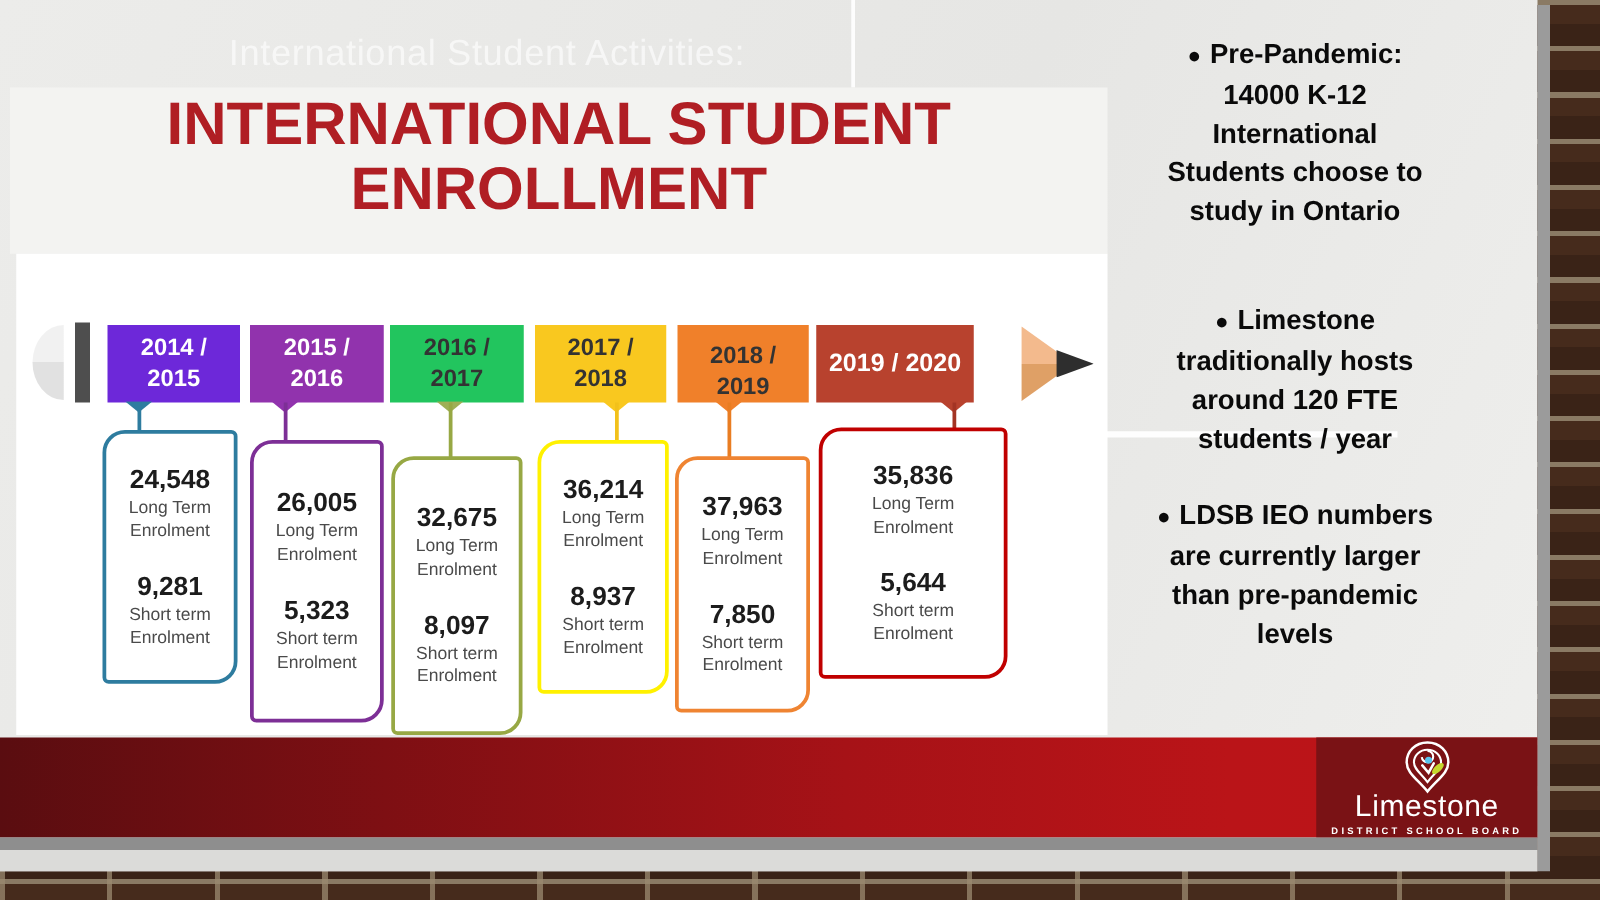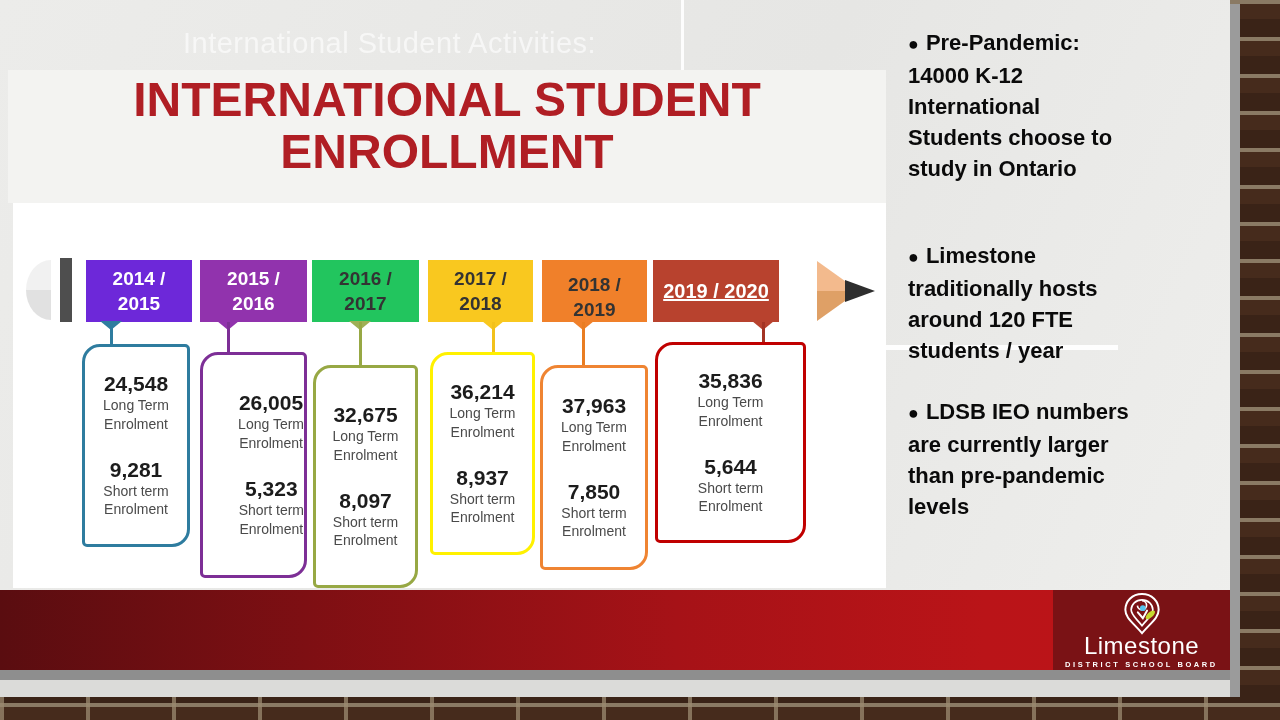--- a/index.html
+++ b/index.html
@@ -50,50 +50,50 @@
   .lbl{font-size:14px;color:#4a4a4a;line-height:1.35;}
   .lbl span{display:block;}
   
   .c1 .yb{left:73px;width:106px;background:#6d28d9;color:#fff;}
   .c1 .tab{left:87px;background:#2E7C9F;}
   .c1 .stem{left:97px;height:32px;background:#2E7C9F;}
   .c1 .cb{left:69px;top:141px;width:108px;height:203px;border-color:#2E7C9F;justify-content:center;}
   .c2 .yb{left:187px;width:107px;background:#9133AD;color:#fff;}
   .c2 .tab{left:204px;background:#9133AD;}
   .c2 .stem{left:214px;height:40px;background:#7D2F96;}
-  .c2 .cb{left:187px;top:149px;width:107px;height:226px;border-color:#7D2F96;align-items:flex-end;}
+  .c2 .cb{left:187px;top:149px;width:107px;height:226px;border-color:#7D2F96;}
   .c3 .yb{left:299px;width:107px;background:#22c55e;color:#333;}
   .c3 .tab{left:336px;background:#9FAF55;}
   .c3 .stem{left:346px;height:53px;background:#97A844;}
   .c3 .cb{left:300px;top:162px;width:105px;height:223px;border-color:#97A844;}
   .c4 .yb{left:415px;width:105px;background:#F9C81F;color:#333;}
   .c4 .tab{left:469px;background:#F9C81F;}
   .c4 .stem{left:479px;height:40px;background:#F2C11B;}
   .c4 .cb{left:417px;top:149px;width:105px;height:203px;border-color:#FFF100;}
   .c5 .yb{left:529px;width:105px;background:#F0802A;color:#333;justify-content:flex-end;}
   .c5 .tab{left:559px;background:#F0802A;}
   .c5 .stem{left:569px;height:53px;background:#E97D22;}
   .c5 .cb{left:527px;top:162px;width:108px;height:205px;border-color:#EF8432;}
-  .c6 .yb{left:640px;width:126px;background:#B8422E;color:#fff;font-size:20px;text-decoration:underline;}
+  .c6 .yb{left:640px;width:126px;background:#B8422E;color:#fff;font-size:20px;}
   .c6 .tab{left:739px;background:#B8422E;}
   .c6 .stem{left:749px;height:30px;background:#A33424;}
   .c6 .cb{left:642px;top:139px;width:151px;height:201px;border-color:#C00000;}
   .tip-wood{
     position:absolute;left:804px;top:58px;width:42px;height:60px;
     clip-path:polygon(0 0,100% 50%,0 100%);
     background:linear-gradient(180deg,#F3BA8D 0 50%,#DFA066 50% 100%);
   }
   .tip-point{
     position:absolute;left:832px;top:77px;width:30px;height:22px;
     clip-path:polygon(0 0,100% 50%,0 100%);background:#2E2E2E;
   }
   
   .white-dash{position:absolute;left:880px;top:345px;width:238px;height:5px;background:rgba(255,255,255,.95);}
   .sidebar{position:absolute;left:908px;top:0;width:256px;height:590px;}
-  .bullet{position:absolute;margin:0;width:256px;font-weight:700;font-size:22px;line-height:31px;color:#0A0A0A;}
+  .bullet{position:absolute;margin:0;width:256px;font-weight:700;font-size:22px;line-height:31px;color:#0A0A0A;text-align:center;}
   .b1{top:27px;} .b2{top:240px;} .b3{top:396px;}
   .bl{display:block;}
   .dot{font-size:18px;margin-right:7px;}
   
   .footer-bar{
     position:absolute;left:0;top:590px;width:1230px;height:80px;
     background:linear-gradient(90deg,#5A0D10 0%,#7E0F13 25%,#A61217 55%,#BA1418 80%,#BD1418 100%);
   }
   .logo-box{
     position:absolute;left:1053px;top:0;width:177px;height:80px;background:#7A1215;

